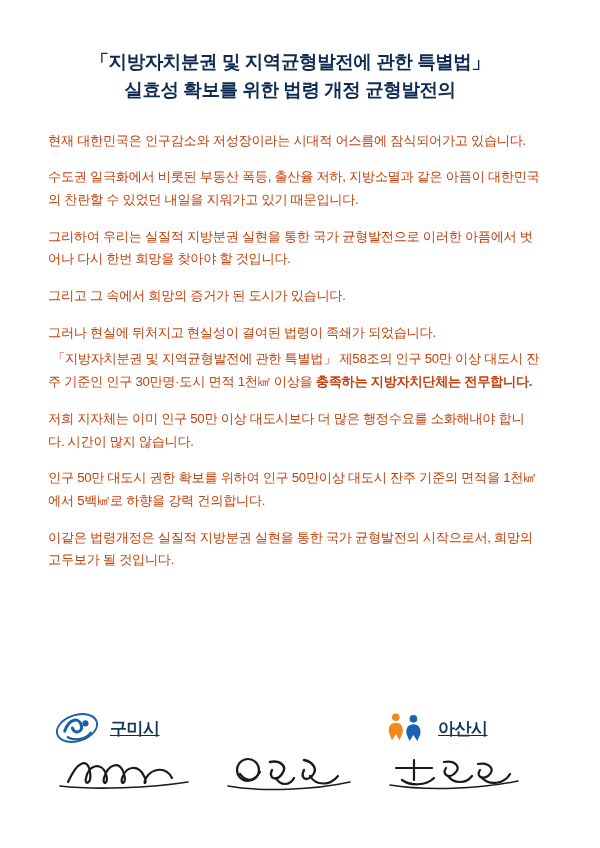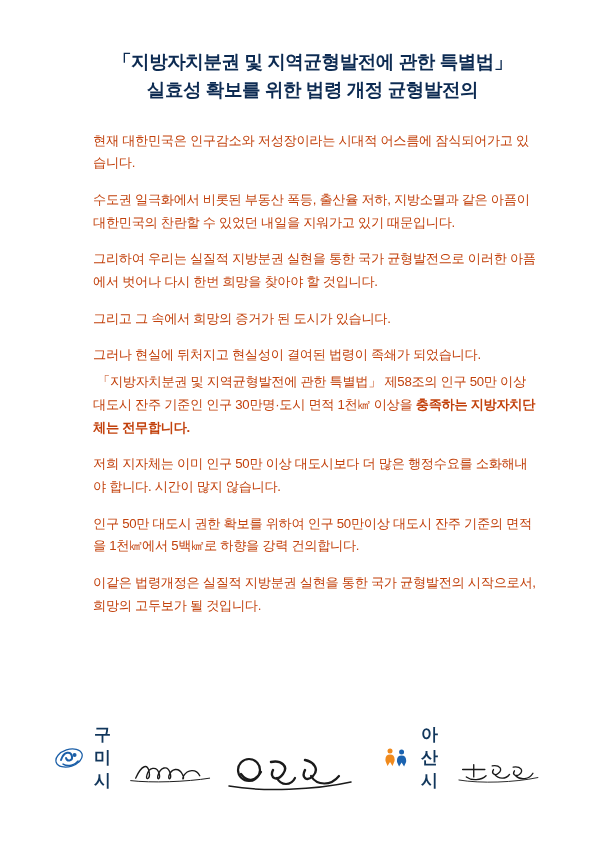--- a/index.html
+++ b/index.html
@@ -12,21 +12,21 @@
     background: #ffffff;
     font-family: "Liberation Sans", sans-serif;
     color: #0d2b52;
     overflow: hidden;
   }
   .page {
     position: relative;
     width: 600px;
     height: 848px;
     box-sizing: border-box;
-    padding: 48px 54px 0 79px;
+    padding: 48px 54px 0 34px;
   }
   .title-block {
     text-align: center;
     margin-bottom: 26px;
   }
   .title-line {
     font-size: 18.5px;
     font-weight: bold;
     letter-spacing: -0.4px;
     line-height: 1.5;
@@ -60,24 +60,25 @@
     position: absolute;
     left: 54px;
     right: 54px;
     bottom: 56px;
     display: flex;
     justify-content: space-between;
     align-items: flex-end;
   }
   .logo-cell {
     display: flex;
-    flex-direction: row;
-    align-items: flex-end;
+    flex-direction: column;
+    align-items: flex-start;
     width: 165px;
     position: relative;
+    text-decoration: underline;
   }
   .logo-row {
     display: flex;
     align-items: center;
     gap: 10px;
   }
   .logo-mark {
     width: 46px;
     height: 40px;
     display: block;

